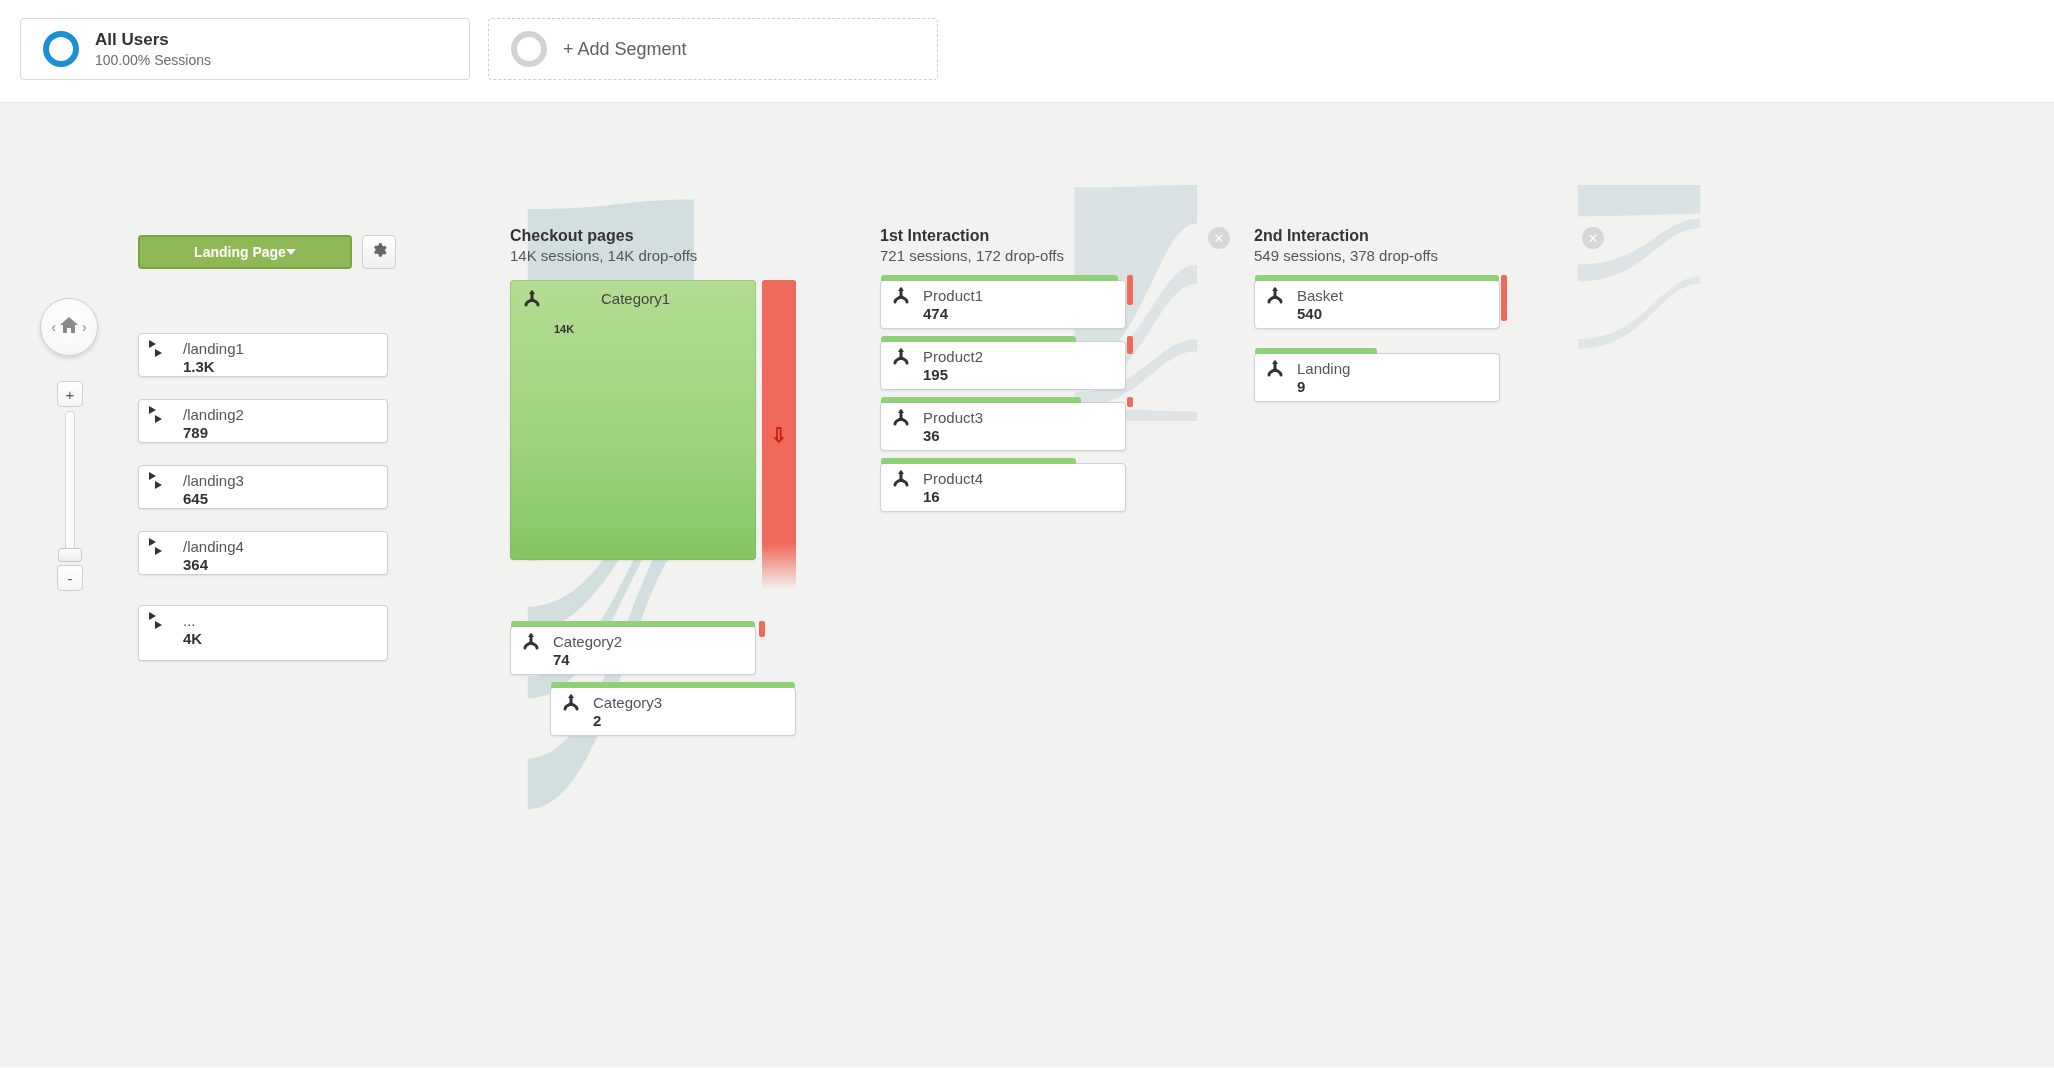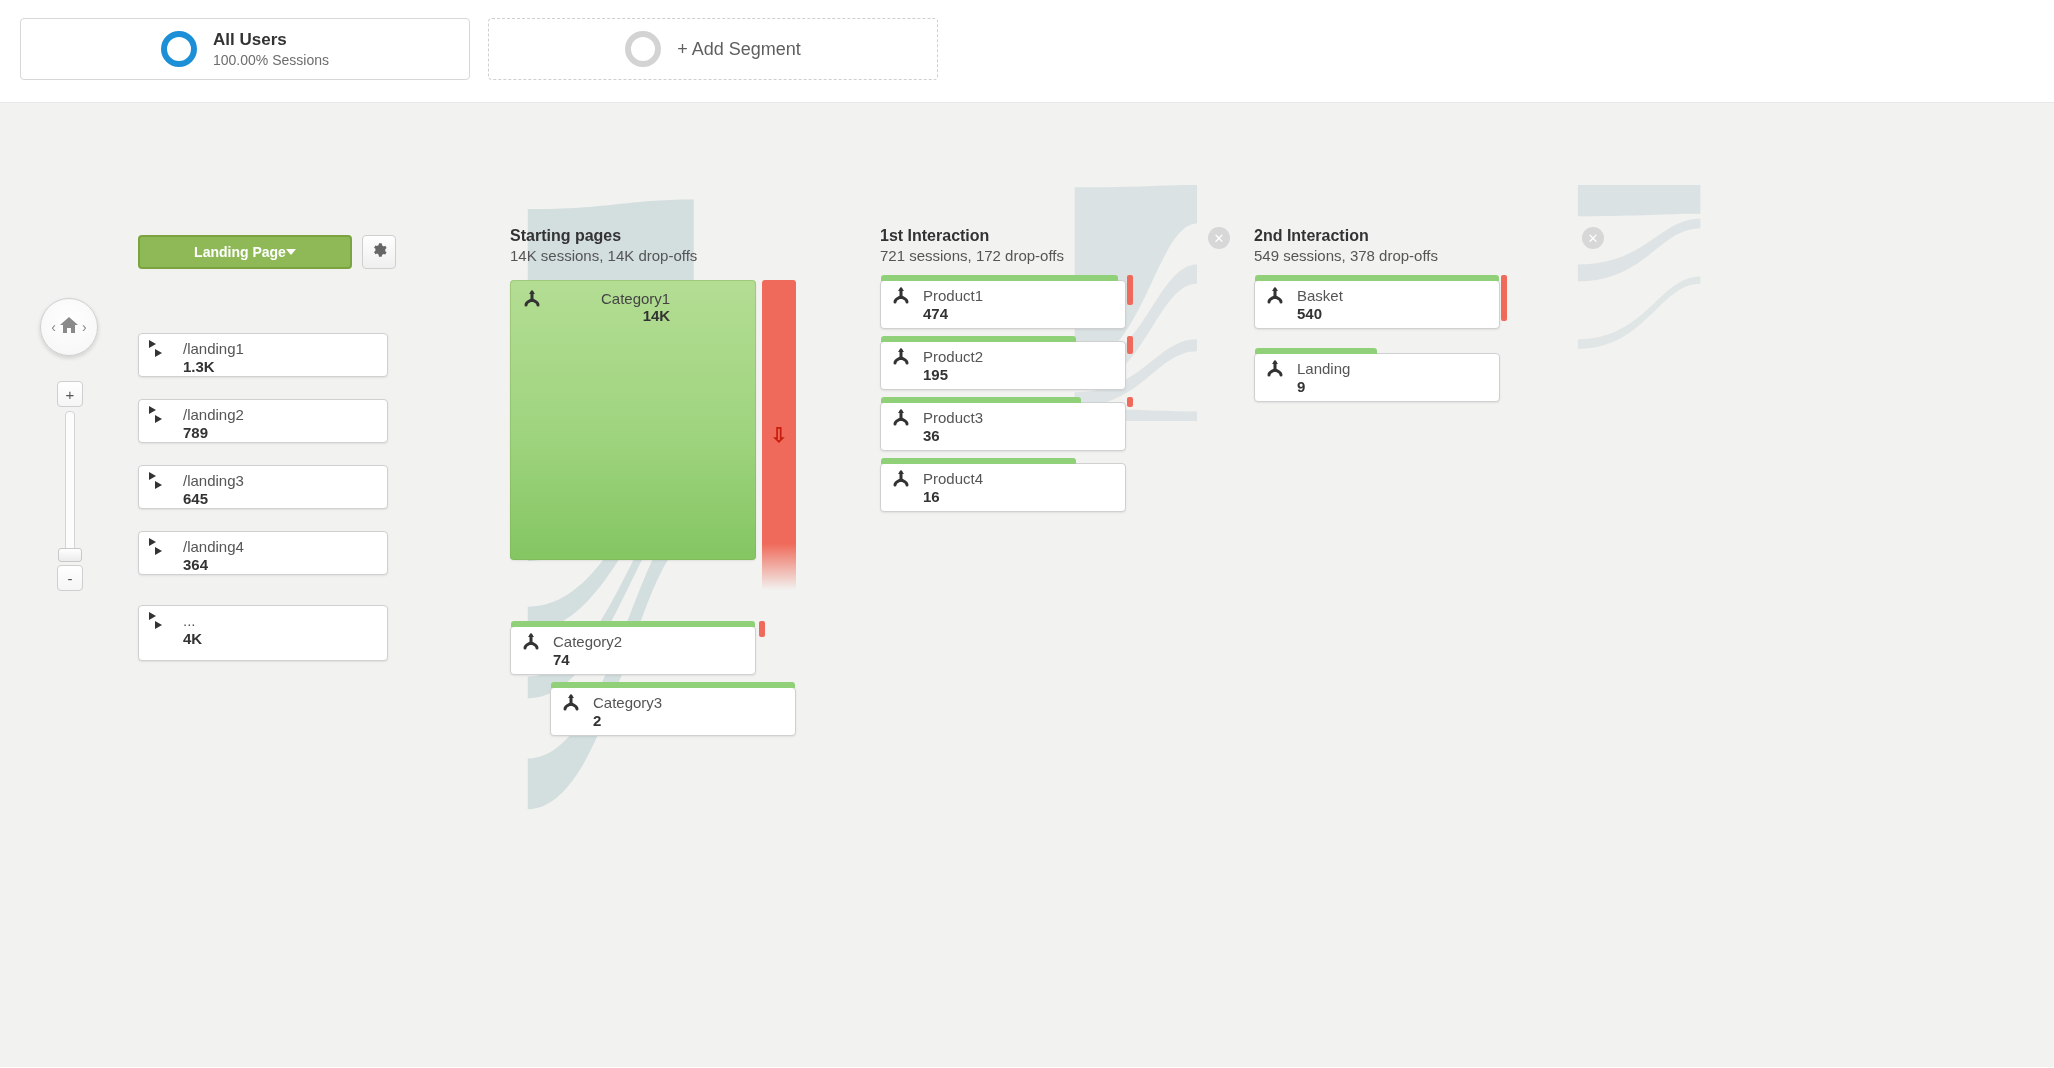--- a/index.html
+++ b/index.html
@@ -21,21 +21,20 @@
     border-bottom: 1px solid #e8e8e8;
   }
   .seg-card {
     display: flex;
     align-items: center;
     gap: 16px;
     height: 62px;
     width: 450px;
     padding: 0 22px;
     border-radius: 4px;
-    justify-content: center;
   }
   .seg-card.solid { border: 1px solid #d7d7d7; background: #fff; }
   .seg-card.dashed { border: 1px dashed #cfcfcf; color: #6d6d6d; cursor: pointer; }
   .seg-ring {
     width: 36px; height: 36px; border-radius: 50%;
     border: 6px solid #1c8fd6;
   }
   .seg-ring.grey { border-color: #d3d3d3; }
   .seg-text .title { font-size: 17px; font-weight: 600; color: #333; }
   .seg-text .sub { font-size: 14px; color: #6d6d6d; margin-top: 2px; }
@@ -167,21 +166,21 @@
     position: relative;
     height: 280px;
     border-radius: 4px;
     background: linear-gradient(180deg, #b3dd93 0%, #9fd47e 55%, #84c662 100%);
     box-shadow: inset 0 0 0 1px rgba(125,165,80,0.35), 0 1px 2px rgba(0,0,0,0.08);
     padding: 10px 12px;
     cursor: pointer;
   }
   .bignode .row { display:flex; align-items:flex-start; gap:12px; }
   .bignode .label { color:#444; font-size:15px;margin-left:47px; }
-  .bignode .value { color:#333; font-size:15px; font-weight:700; margin-top:0;text-align:right; }
+  .bignode .value { color:#333; font-size:11px; font-weight:700; margin-top:16px; }
   .bignode-drop {
     position:absolute; top:0; right:-40px; width:34px; height:310px;
     background: linear-gradient(180deg,#ef6a5a 0%, #ef6a5a 85%, rgba(239,106,90,0) 100%);
     border-radius:3px;
     display:flex; align-items:center; justify-content:center;
   }
   .drop-arrow { color:#c81e0d; font-size:20px; font-weight:700; }
 
   
   .tiny-drop {
@@ -343,21 +342,21 @@
         <div class="label">...</div>
         <div class="value">4K</div>
       </div>
     </div>
   </div>
         </div>
     </div>
 
     <div class="col col-1">
       <div class="col-head">
-        <div class="h-title">Starting pages</div>
+        <div class="h-title">Checkout pages</div>
         <div class="h-sub">14K sessions, 14K drop-offs</div>
       </div>
       <div class="bignode" style="width:246px;">
         <div class="row">
           <span class="merge-icon">
             <svg width="20" height="20" viewBox="0 0 20 20">
                 <path fill="#333" d="M10 2 L10 9 M4 15 C4 11 10 11 10 9 M16 15 C16 11 10 11 10 9" stroke="#333" stroke-width="3" stroke-linecap="round"></path>
                 <path fill="#333" d="M7 4 L10 0 L13 4 Z"></path>
               </svg>
           </span>

